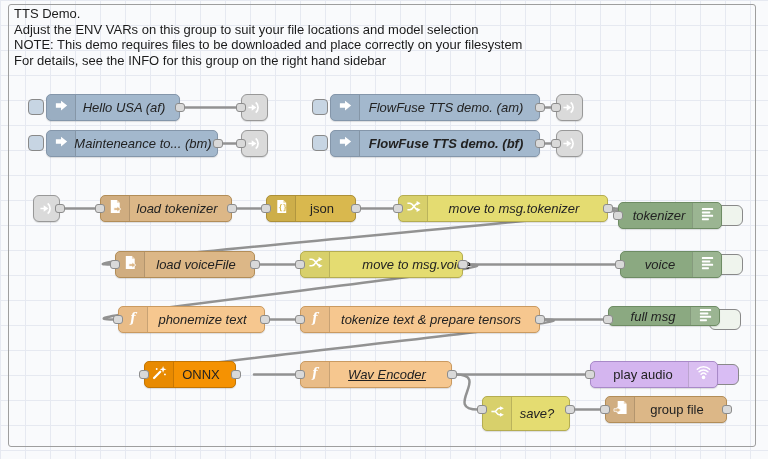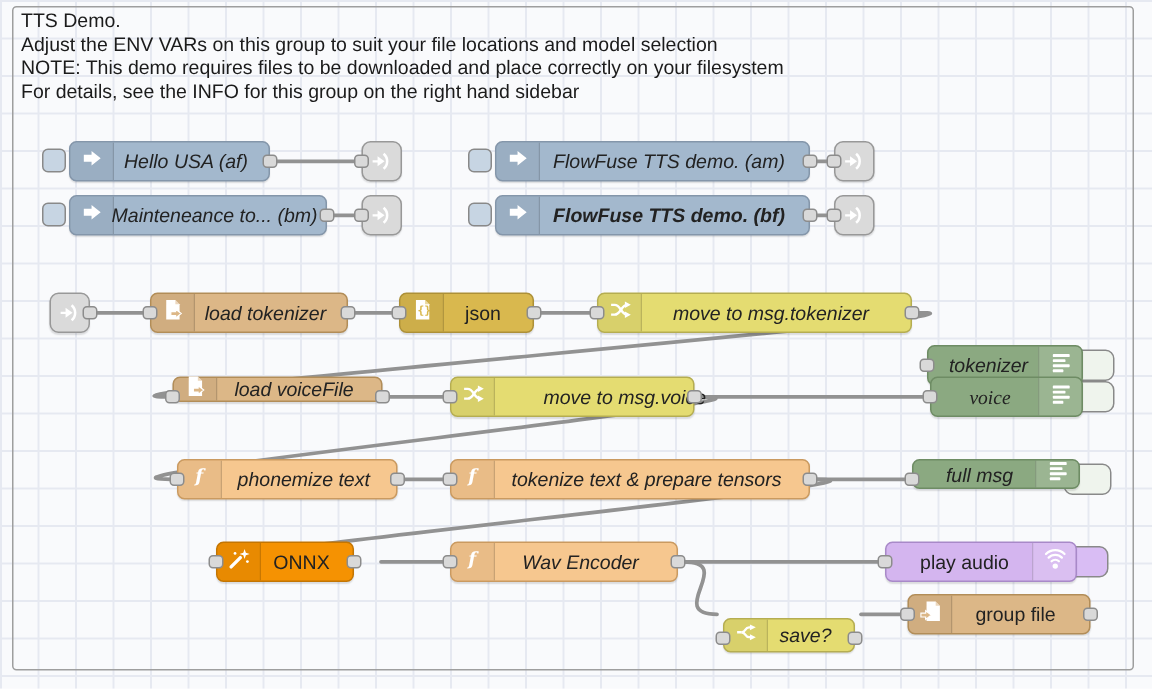--- a/index.html
+++ b/index.html
@@ -209,38 +209,38 @@
                 </g>
                 <path d="M11.3 2.2l4.2 2.3-4.2 2.3z" fill="#fff"></path>
                 <path d="M11.3 9.2l4.2 2.3-4.2 2.3z" fill="#fff"></path>
               </svg></span>
           </div>
           <div class="nlabel italic" style="left: 28px; right: 6px;">move to msg.tokenizer</div>
         </div>
         <div class="port port-in"></div>
         <div class="port port-out"></div>
       </div>
-      <div class="node" style="left: 618px; top: 202px; width: 104px; height: 27px; margin-top: 28px;">
+      <div class="node" style="left: 618px; top: 202px; width: 104px; height: 27px;">
         <div class="btn btn-right" style="background: rgb(239, 244, 237);"></div>
         <div class="node-body" style="background: rgb(139, 169, 129); border-color: rgb(110, 140, 100);">
           <div class="icon-box icon-right">
             <span><svg width="15" height="15" viewBox="0 0 16 16">
                 <g fill="#fff">
                   <rect x="2" y="2.2" width="12" height="2.1" rx=".6"></rect>
                   <rect x="2" y="5.8" width="9" height="2.1" rx=".6"></rect>
                   <rect x="2" y="9.4" width="12" height="2.1" rx=".6"></rect>
                   <rect x="2" y="13" width="7.5" height="2.1" rx=".6"></rect>
                 </g>
               </svg></span>
           </div>
           <div class="nlabel italic" style="left: 6px; right: 28px;">tokenizer</div>
         </div>
         <div class="port port-in"></div>
       </div>
-      <div class="node" style="left: 115px; top: 251px; width: 140px; height: 17px;">
+      <div class="node" style="left: 115px; top: 251px; width: 140px; height: 27px;">
         <div class="node-body" style="background: rgb(220, 183, 135); border-color: rgb(178, 141, 88);">
           <div class="icon-box icon-left">
             <span><svg width="15" height="15" viewBox="0 0 16 16">
                 <path d="M3 1h6.5l3 3v11H3z" fill="#fff"></path>
                 <path d="M9.5 1v3h3z" fill="#dcb787" opacity=".55"></path>
                 <path d="M6.3 9.3h3.4V7.6l4 3.1-4 3.1v-1.7H6.3z" fill="#dcb787" stroke="#fff" stroke-width=".8"></path>
               </svg></span>
           </div>
           <div class="nlabel italic" style="left: 28px; right: 6px;">load voiceFile</div>
         </div>
@@ -270,21 +270,21 @@
           <div class="icon-box icon-right">
             <span><svg width="15" height="15" viewBox="0 0 16 16">
                 <g fill="#fff">
                   <rect x="2" y="2.2" width="12" height="2.1" rx=".6"></rect>
                   <rect x="2" y="5.8" width="9" height="2.1" rx=".6"></rect>
                   <rect x="2" y="9.4" width="12" height="2.1" rx=".6"></rect>
                   <rect x="2" y="13" width="7.5" height="2.1" rx=".6"></rect>
                 </g>
               </svg></span>
           </div>
-          <div class="nlabel italic" style="left: 6px; right: 28px; font-family: Liberation Serif, serif;">voice</div>
+          <div class="nlabel italic" style="left: 6px; right: 28px;">voice</div>
         </div>
         <div class="port port-in"></div>
       </div>
       <div class="node" style="left: 118px; top: 306px; width: 147px; height: 27px;">
         <div class="node-body" style="background: rgb(246, 199, 143); border-color: rgb(202, 154, 96);">
           <div class="icon-box icon-left">
             <span><svg width="15" height="15" viewBox="0 0 16 16">
                 <text x="4.5" y="12.3" font-size="13" font-style="italic" font-weight="bold" font-family="'DejaVu Serif',serif" fill="#fff">f</text>
               </svg></span>
           </div>
@@ -337,21 +337,21 @@
         <div class="port port-in"></div>
         <div class="port port-out"></div>
       </div>
       <div class="node" style="left: 300px; top: 361px; width: 152px; height: 27px;">
         <div class="node-body" style="background: rgb(246, 199, 143); border-color: rgb(202, 154, 96);">
           <div class="icon-box icon-left">
             <span><svg width="15" height="15" viewBox="0 0 16 16">
                 <text x="4.5" y="12.3" font-size="13" font-style="italic" font-weight="bold" font-family="'DejaVu Serif',serif" fill="#fff">f</text>
               </svg></span>
           </div>
-          <div class="nlabel italic" style="left: 28px; right: 6px;">Wav Encoder</div>
+          <div class="nlabel italic" style="left: 28px; right: 6px; text-decoration: underline;">Wav Encoder</div>
         </div>
         <div class="port port-in"></div>
         <div class="port port-out"></div>
       </div>
       <div class="node" style="left: 590px; top: 361px; width: 128px; height: 27px;">
         <div class="btn btn-right" style="background: rgb(217, 189, 244);"></div>
         <div class="node-body" style="background: rgb(212, 181, 239); border-color: rgb(168, 137, 200);">
           <div class="icon-box icon-right">
             <span><svg width="15" height="15" viewBox="0 0 16 16">
                 <circle cx="8" cy="13.2" r="1.9" fill="#fff"></circle>
@@ -359,21 +359,21 @@
                   <path d="M5.4 9.8a3.7 3.7 0 0 1 5.2 0"></path>
                   <path d="M3.3 7.2a6.6 6.6 0 0 1 9.4 0"></path>
                   <path d="M1.4 4.6a9.3 9.3 0 0 1 13.2 0"></path>
                 </g>
               </svg></span>
           </div>
           <div class="nlabel" style="left: 6px; right: 28px;">play audio</div>
         </div>
         <div class="port port-in"></div>
       </div>
-      <div class="node" style="left: 482px; top: 412px; width: 88px; height: 23px;">
+      <div class="node" style="left: 482px; top: 396px; width: 88px; height: 35px;">
         <div class="node-body" style="background: rgb(228, 220, 113); border-color: rgb(181, 173, 81);">
           <div class="icon-box icon-left">
             <span><svg width="15" height="15" viewBox="0 0 16 16">
                 <g stroke="#fff" stroke-width="1.7" fill="none">
                   <path d="M1.5 8h3.2"></path>
                   <path d="M4.7 8c3 0 2.2-3.5 5.3-3.5h.8"></path>
                   <path d="M4.7 8c3 0 2.2 3.5 5.3 3.5h.8"></path>
                 </g>
                 <path d="M10.6 2.4l4.2 2.1-4.2 2.1z" fill="#fff"></path>
                 <path d="M10.6 9.4l4.2 2.1-4.2 2.1z" fill="#fff"></path>

